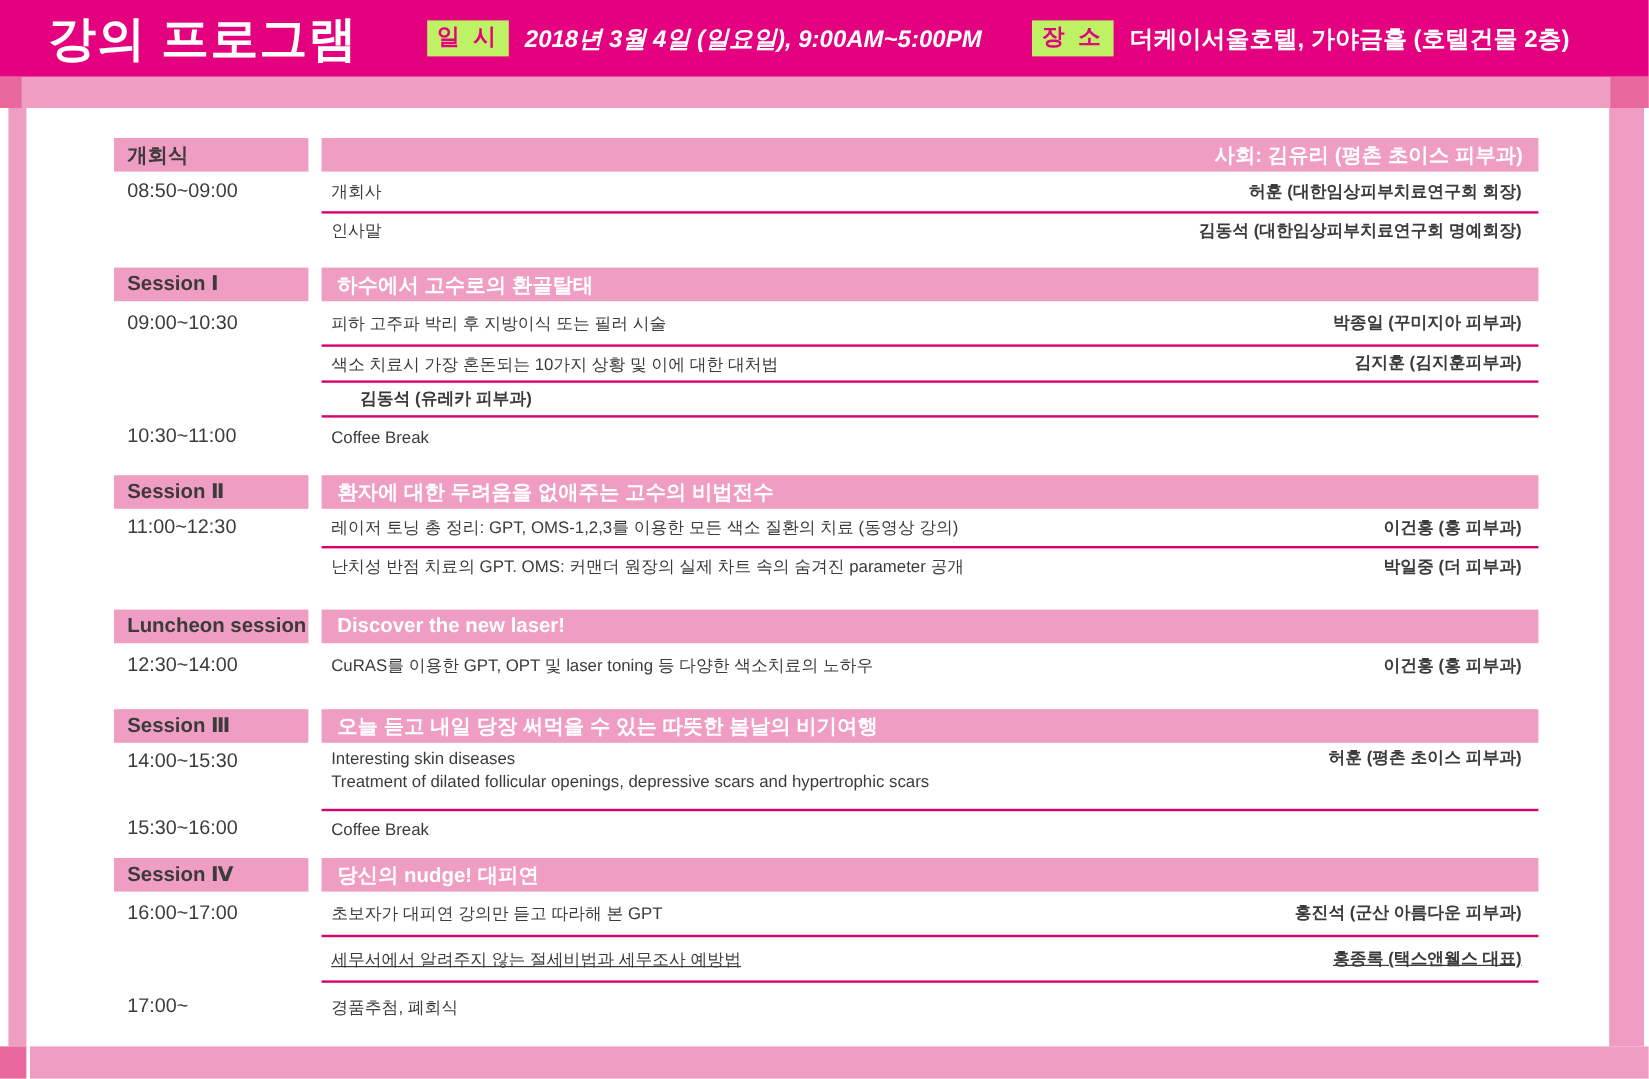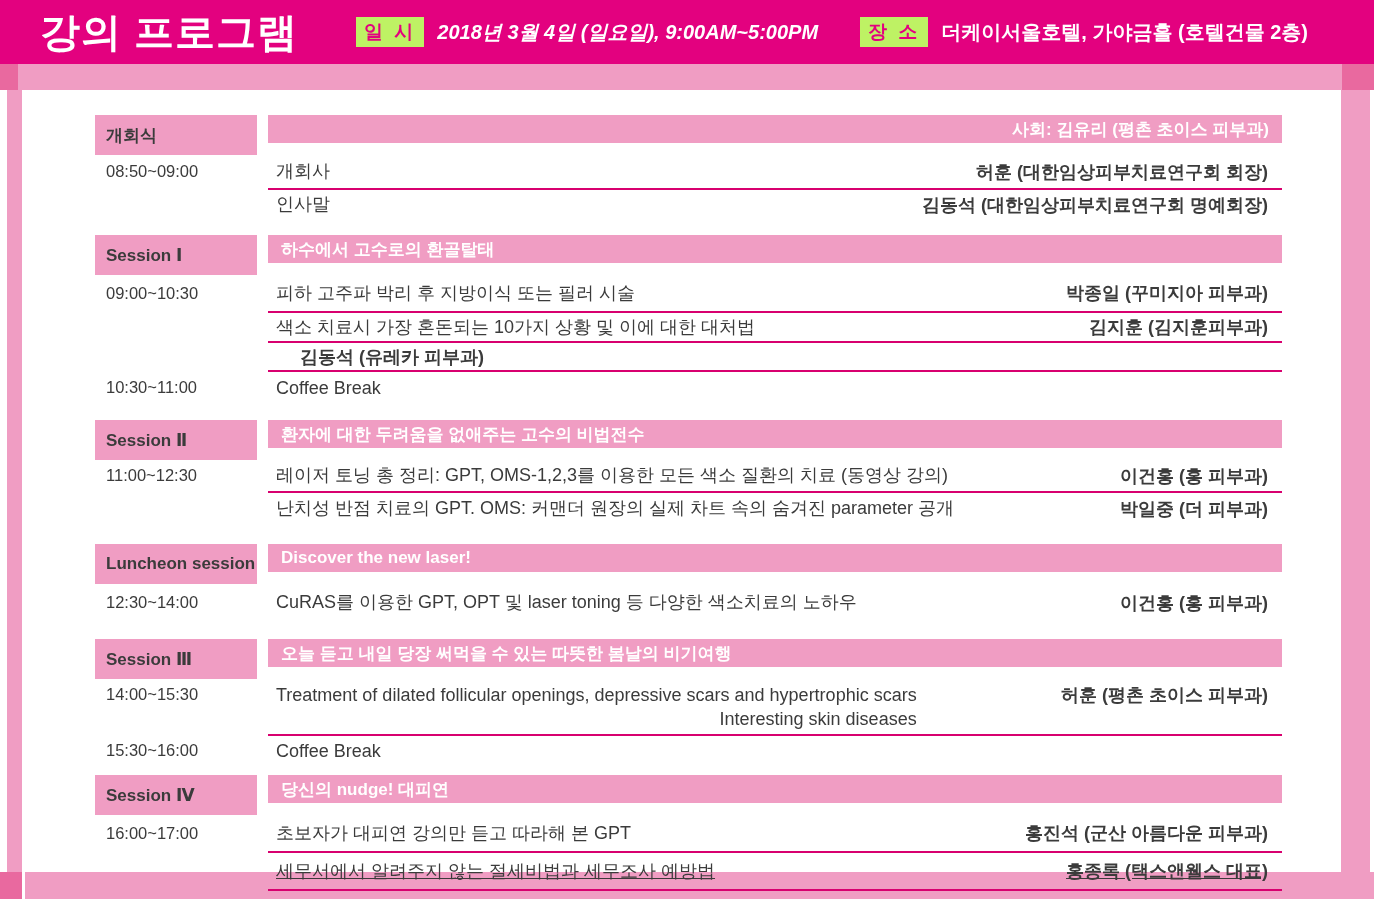--- a/index.html
+++ b/index.html
@@ -23,41 +23,41 @@
   .strip-left  { position:absolute; left:7px;  top:90px; bottom:27px; width:15px; background:#f09dc3; }
   .strip-right { position:absolute; right:4px; top:90px; bottom:27px; width:29px; background:#f09dc3; }
   .band-bottom { position:absolute; left:25px; right:0; bottom:0; height:27px; background:#f09dc3; }
   
   .content { position:absolute; left:95px; top:115px; width:1187px; }
   section { margin-bottom:16px; }
   section.mb14 { } section.mb20 { margin-bottom:20px; }
   section.mb18 { margin-bottom:18px; } section.mb8 { margin-bottom:8px; } section.mb0 { margin-bottom:0; }
   .sec-head { display:flex; }
   .label-box {
-    width:162px; min-width:162px; height:40px; background:#f09dc3; color:#3b3b3b;
+    width:162px; min-width:162px; height:28px; background:#f09dc3; color:#3b3b3b;
     font-size:17px; font-weight:bold; display:flex; align-items:center;
     padding-left:11px; box-sizing:border-box; margin-right:11px;
   }
   .banner {
     flex:1; height:28px; background:#f09dc3; color:#ffffff; font-size:17px; font-weight:bold;
     display:flex; align-items:center; justify-content:flex-end;
     padding:0 13px; box-sizing:border-box; white-space:nowrap;
   }
   .banner .banner-right { margin-left:auto; }
   .row { display:flex; min-height:31px; }
   .row.h29{min-height:29px;} .row.h30{min-height:30px;} .row.h31{min-height:31px;}
   .row.h33{min-height:33px;} .row.h34{min-height:34px;} .row.h36{min-height:36px;}
   .row.h37{min-height:37px;} .row.h38{min-height:38px;text-decoration:underline;} .row.h42{min-height:42px;} .row.h55{min-height:55px;}
   .time-cell {
     width:162px; min-width:162px; margin-right:11px; padding-left:11px; box-sizing:border-box;
     display:flex; align-items:center; font-size:16.5px; font-weight:500; color:#3b3b3b; white-space:nowrap;
   }
   .cells {
     flex:1; display:flex; align-items:center; justify-content:space-between;
-    padding:0 14px 0 8px; box-sizing:border-box; font-size:18px; font-weight:500; color:#3b3b3b;text-align:right;
+    padding:0 14px 0 8px; box-sizing:border-box; font-size:14px; font-weight:500; color:#3b3b3b;
   }
   .row.sep .cells { border-top:2px solid #d8006f; }
   .title { line-height:1.35; }
   .title .line { display:block; }
   .speaker { font-weight:600; white-space:nowrap; padding-left:24px; }
   .row.top .cells { align-items:flex-start; padding-top:4px; }
   .row.top .time-cell { align-items:flex-start; padding-top:6px; }
 </style>
 </head>
 <body>
@@ -189,22 +189,22 @@
       <div class="label-box">Session Ⅲ</div>
       <div class="banner">
         <span>오늘 듣고 내일 당장 써먹을 수 있는 따뜻한 봄날의 비기여행</span>
         <span class="banner-right"></span>
       </div>
     </div>
     <div class="row top h55">
       <div class="time-cell">14:00~15:30</div>
       <div class="cells">
         <div class="title">
+          <span class="line">Interesting skin diseases</span>
           <span class="line">Treatment of dilated follicular openings, depressive scars and hypertrophic scars</span>
-          <span class="line">Interesting skin diseases</span>
         </div>
         <div class="speaker">허훈 (평촌 초이스 피부과)</div>
       </div>
     </div>
     <div class="row sep h33">
       <div class="time-cell">15:30~16:00</div>
       <div class="cells">
         <div class="title">Coffee Break</div>
         <div class="speaker"></div>
       </div>

